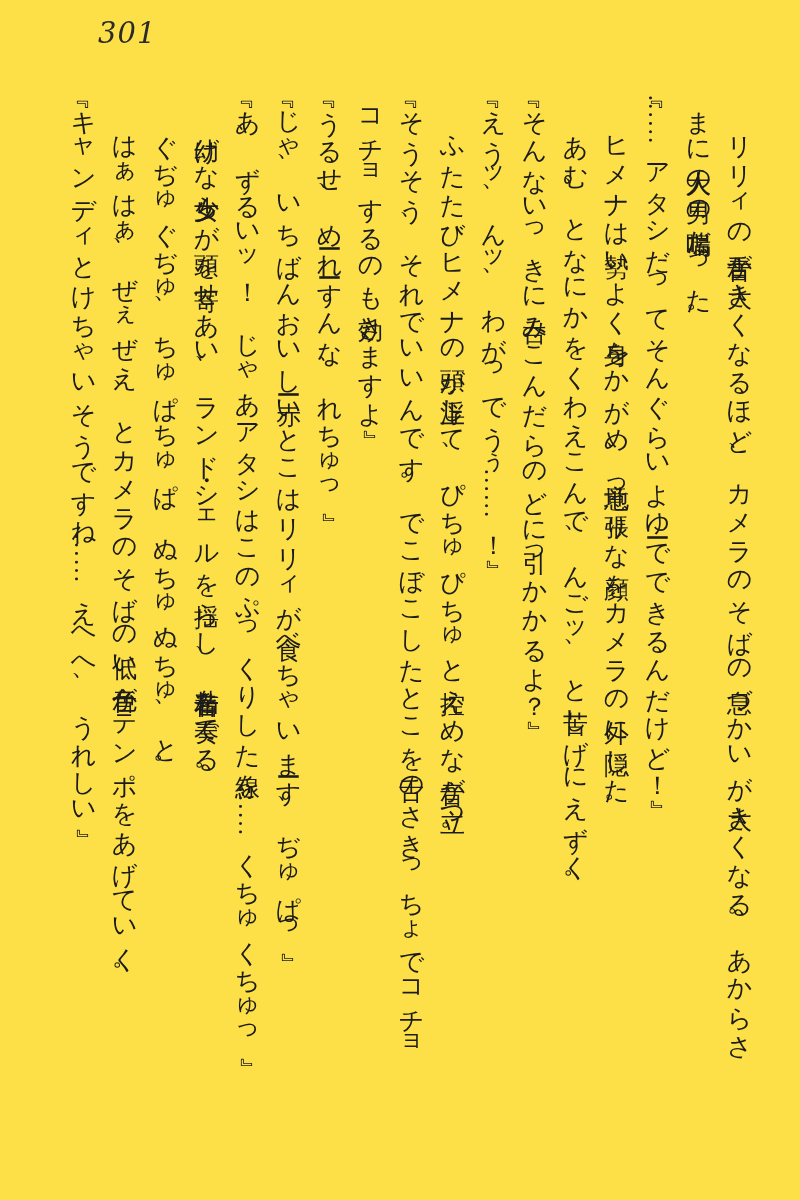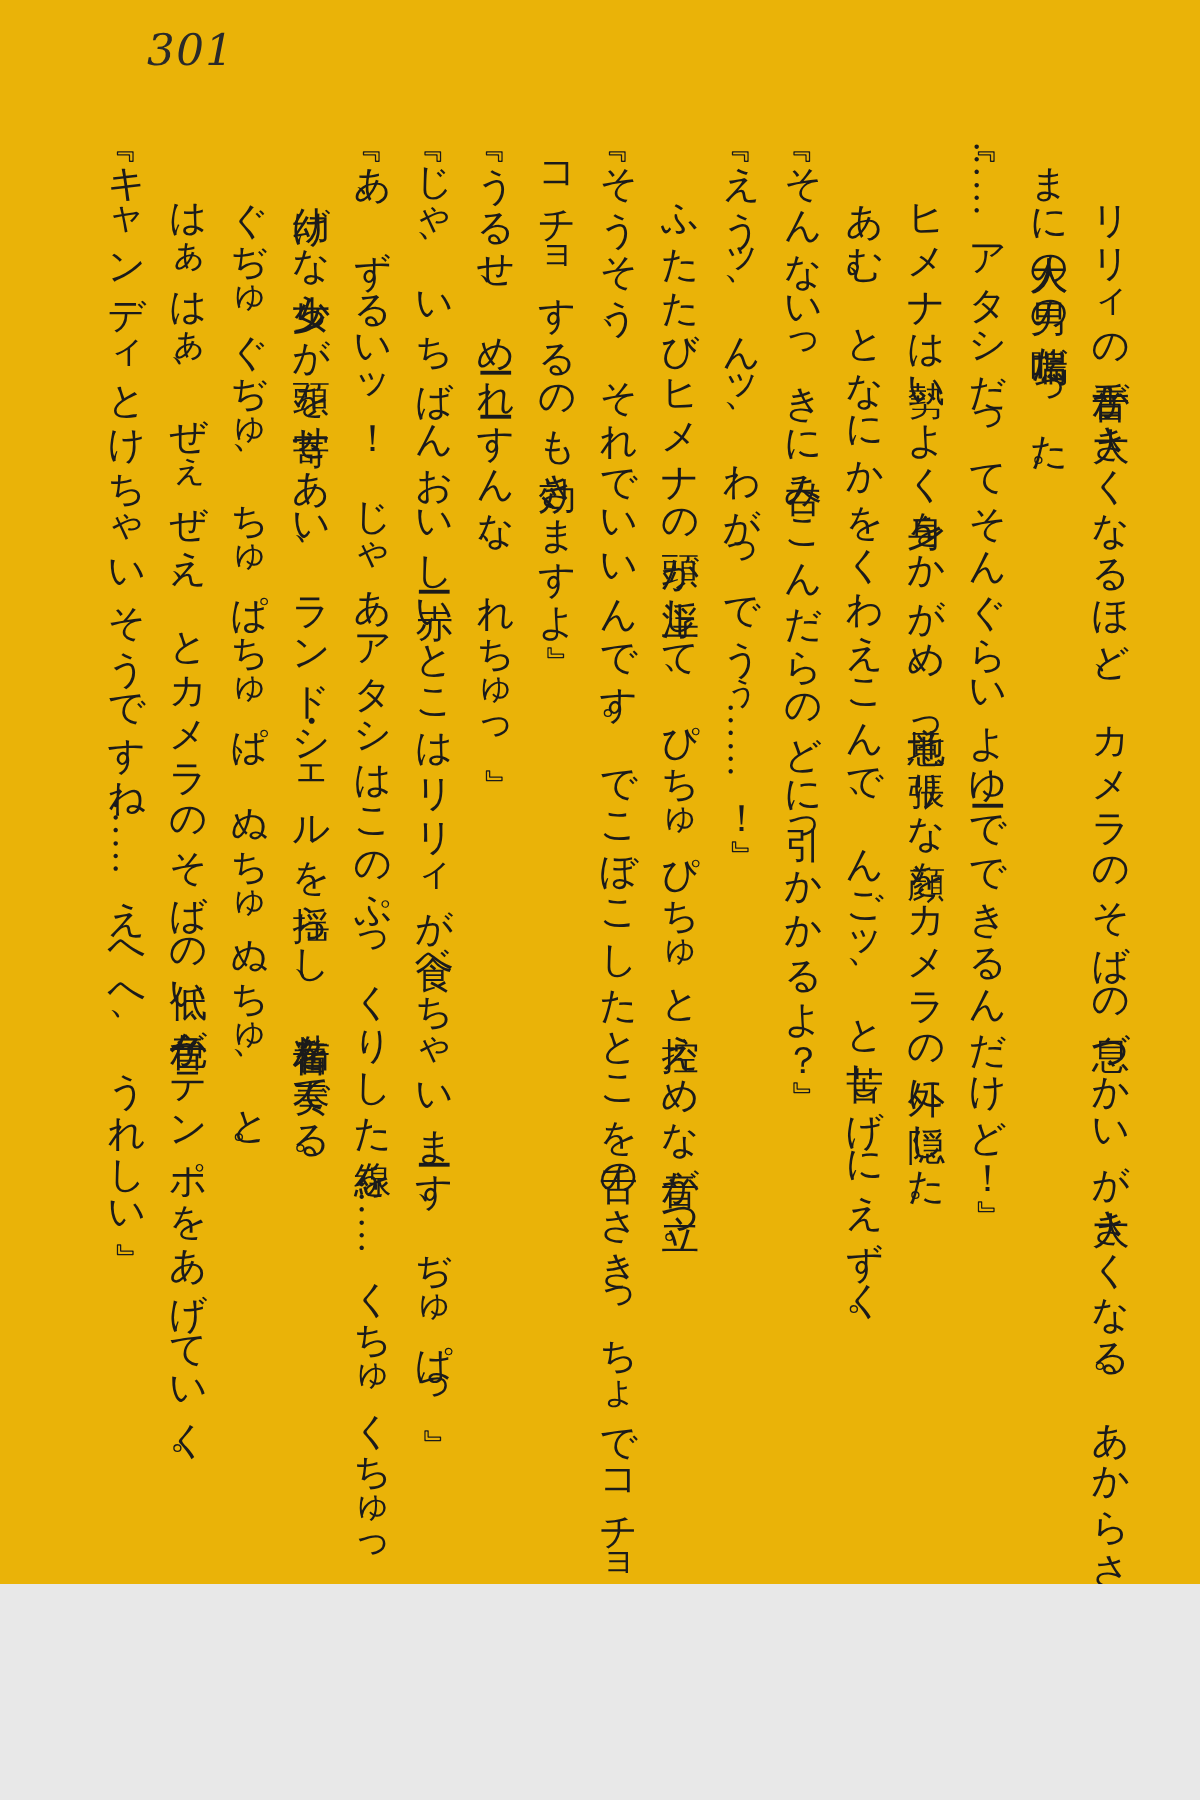--- a/index.html
+++ b/index.html
@@ -3,22 +3,22 @@
 <meta charset="utf-8">
 <style>
   html, body {
     margin: 0;
     padding: 0;
     background: #e8e8e8;
   }
   .page {
     position: relative;
     width: 800px;
-    height: 1056px;
-    background: #eab308;
+    height: 1200px;
+    background: #fde047;
     overflow: hidden;
     font-family: "Liberation Serif", "DejaVu Serif", serif;
   }
   .page-number {
     position: absolute;
     top: 16px;
     left: 98px;
     font-size: 29px;
     font-style: italic;
     color: #2a2a2a;

